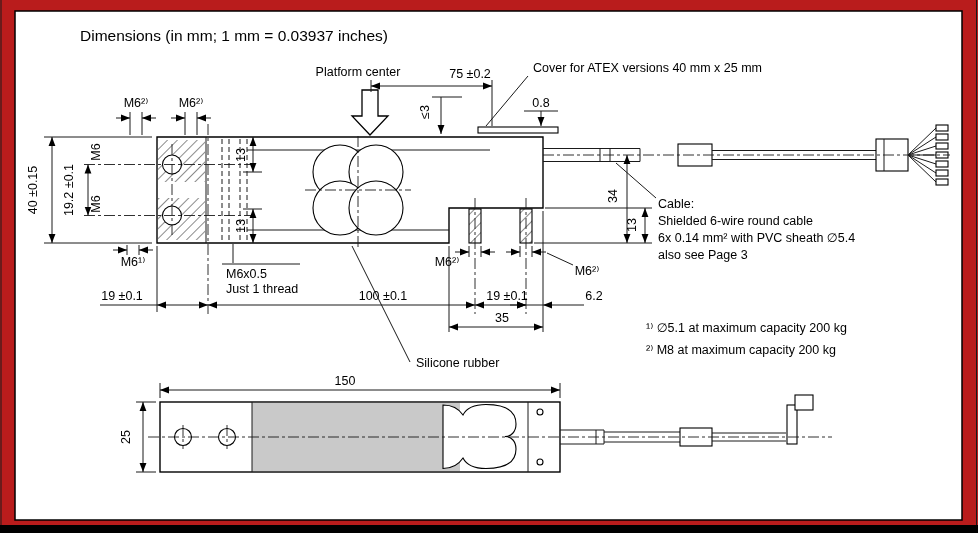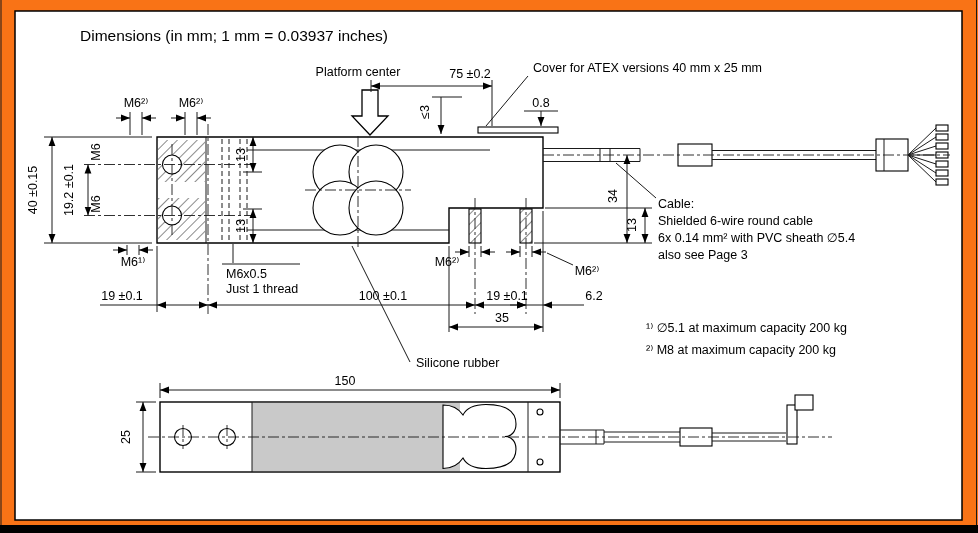--- a/index.html
+++ b/index.html
@@ -1,16 +1,16 @@
 <!DOCTYPE html>
 <html><head>
 <meta charset="utf-8">
 <style>
   html,body{margin:0;padding:0;background:#fff;}
-  .stage{position:relative;width:978px;height:533px;background:#f97316;overflow:hidden;}
+  .stage{position:relative;width:978px;height:533px;background:#b91c1c;overflow:hidden;}
   svg{display:block;}
   .t{font-family:"Liberation Sans","DejaVu Sans",sans-serif;font-size:12.5px;fill:#000;}
   .ttl{font-size:15.5px;}
   .mid{text-anchor:middle;}
   .ln{stroke:#1a1a1a;stroke-width:1;fill:none;}
   .ol{stroke:#000;stroke-width:1.4;fill:#fff;}
   .thin{stroke:#000;stroke-width:1.1;fill:#fff;}
   .cl{stroke:#1a1a1a;stroke-width:0.9;stroke-dasharray:11 3 3 3;fill:none;}
   .hid{stroke:#1a1a1a;stroke-width:1;stroke-dasharray:5 3;fill:none;}
   .dim{stroke:#1a1a1a;stroke-width:1;fill:none;}

